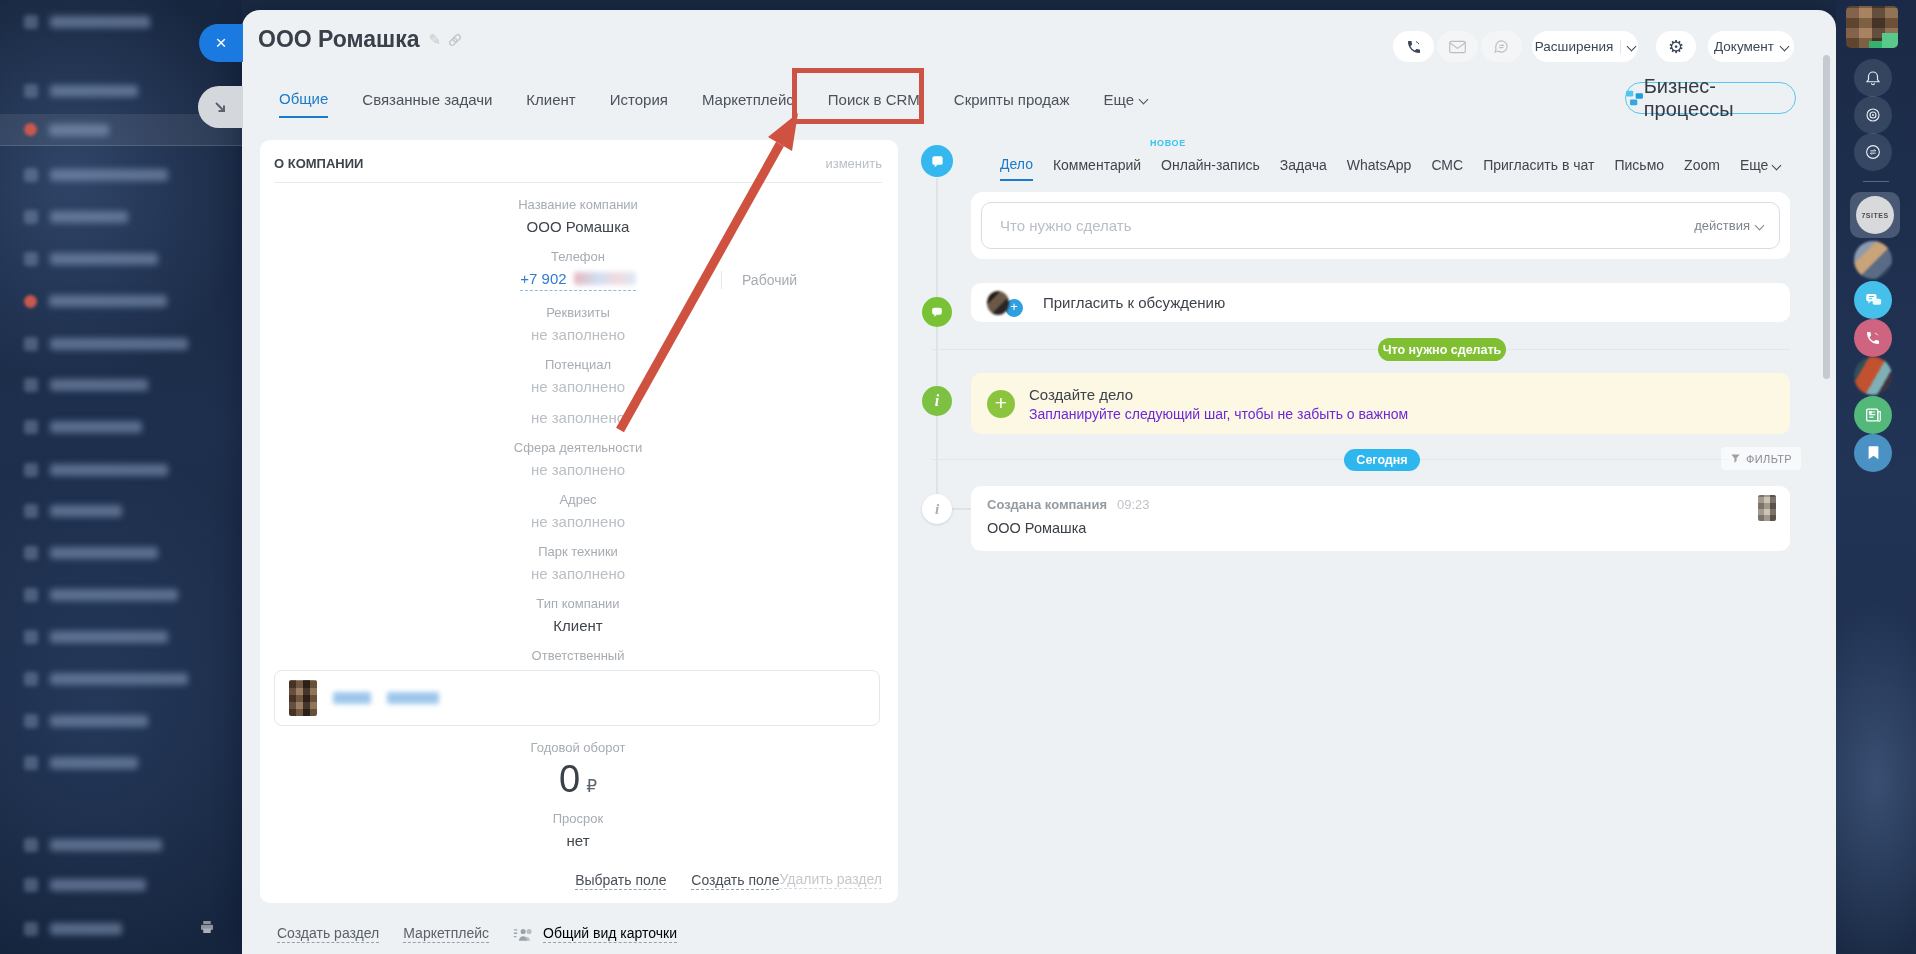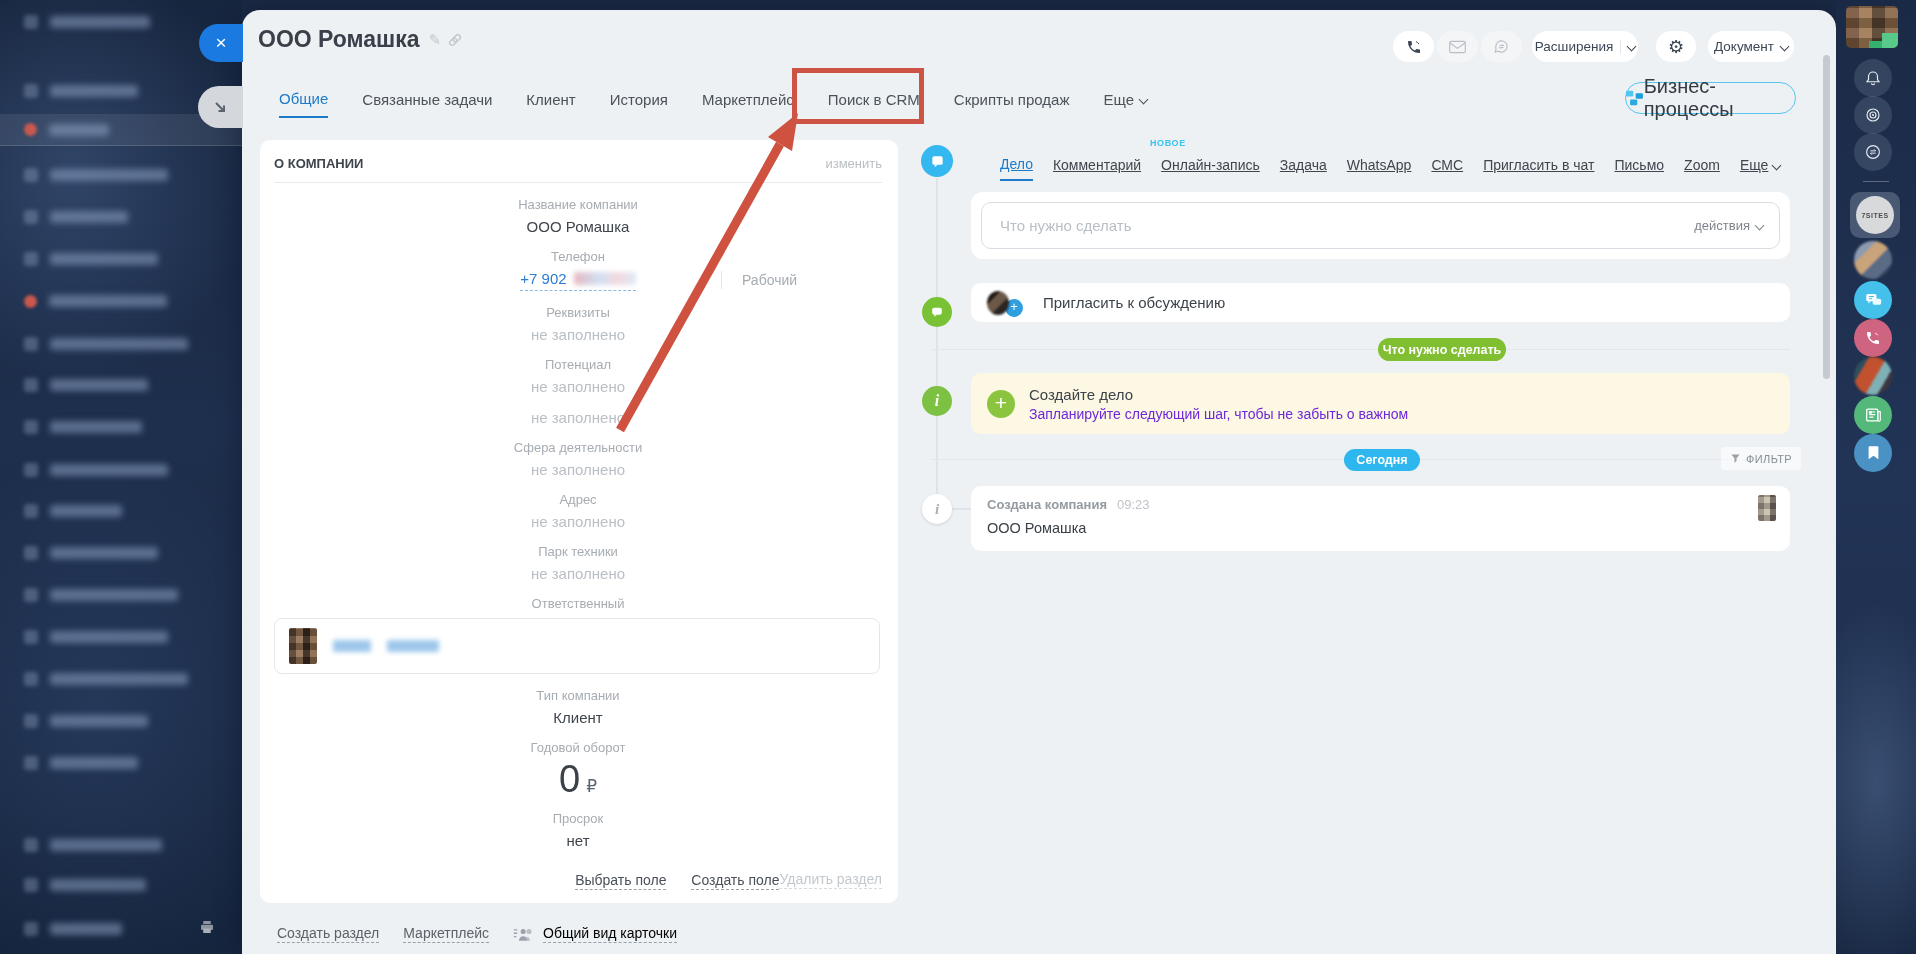--- a/index.html
+++ b/index.html
@@ -110,21 +110,21 @@
   .tl-cyan{left:679px;top:135px;background:#35b8ef;}
   .tl-green-bubble{left:680px;top:287px;background:#79c235;width:30px;height:30px;}
   .tl-green-i{left:680px;top:376px;background:#7cc142;width:30px;height:30px;color:#fff;
     font-family:"Liberation Serif",serif;font-style:italic;font-weight:bold;font-size:16px;}
   .tl-gray-i{left:680px;top:484px;background:#fff;width:30px;height:30px;color:#a9afb5;
     font-family:"Liberation Serif",serif;font-style:italic;font-weight:bold;font-size:15px;
     box-shadow:0 1px 3px rgba(60,70,90,.18);}
   .connector{position:absolute;left:710px;top:498px;width:20px;height:2px;background:#dfe3e7;}
 
   .atabs{position:absolute;left:758px;top:146px;display:flex;gap:20px;font-size:14px;color:#3f464e;}
-  .atab{padding-bottom:7px;cursor:pointer;white-space:nowrap;display:flex;align-items:center;gap:5px;text-decoration:underline;}
+  .atab{padding-bottom:7px;cursor:pointer;white-space:nowrap;display:flex;align-items:center;gap:5px;}
   .atab.active{color:#1b7ac9;border-bottom:2px solid #1b7ac9;}
   .new-badge{position:absolute;left:908px;top:128px;font-size:9px;font-weight:bold;color:#38c3f1;letter-spacing:.6px;}
 
   .input-card{position:absolute;left:729px;top:182px;width:819px;height:67px;background:#fff;
     border-radius:12px;box-sizing:border-box;padding:10px;}
   .input-inner{width:100%;height:100%;border:1px solid #d9dde3;border-radius:10px;box-sizing:border-box;
     display:flex;align-items:center;padding:0 16px;gap:10px;}
   .todo-input{flex:1;border:none;outline:none;font-size:15px;color:#3f454c;background:transparent;
     font-family:"Liberation Sans",sans-serif;}
   .todo-input::placeholder{color:#b9bfc6;}
@@ -393,31 +393,31 @@
         <div class="lb">Адрес</div>
         <div class="vl empty">не заполнено</div>
       </div>
 
       <div class="fld">
         <div class="lb">Парк техники</div>
         <div class="vl empty">не заполнено</div>
       </div>
 
       <div class="fld">
+        <div class="lb">Тип компании</div>
+        <div class="vl">Клиент</div>
+      </div>
+
+      <div class="fld">
         <div class="lb">Ответственный</div>
         <div class="resp-box">
           <span class="resp-avatar"></span>
           <span class="namechip" style="width:38px;"></span>
           <span class="namechip" style="width:52px;"></span>
         </div>
-      </div>
-
-      <div class="fld">
-        <div class="lb">Тип компании</div>
-        <div class="vl">Клиент</div>
       </div>
 
       <div class="fld">
         <div class="lb">Годовой оборот</div>
         <div><span class="big0">0</span><span class="rub">₽</span></div>
       </div>
 
       <div class="fld">
         <div class="lb">Просрок</div>
         <div class="vl">нет</div>

